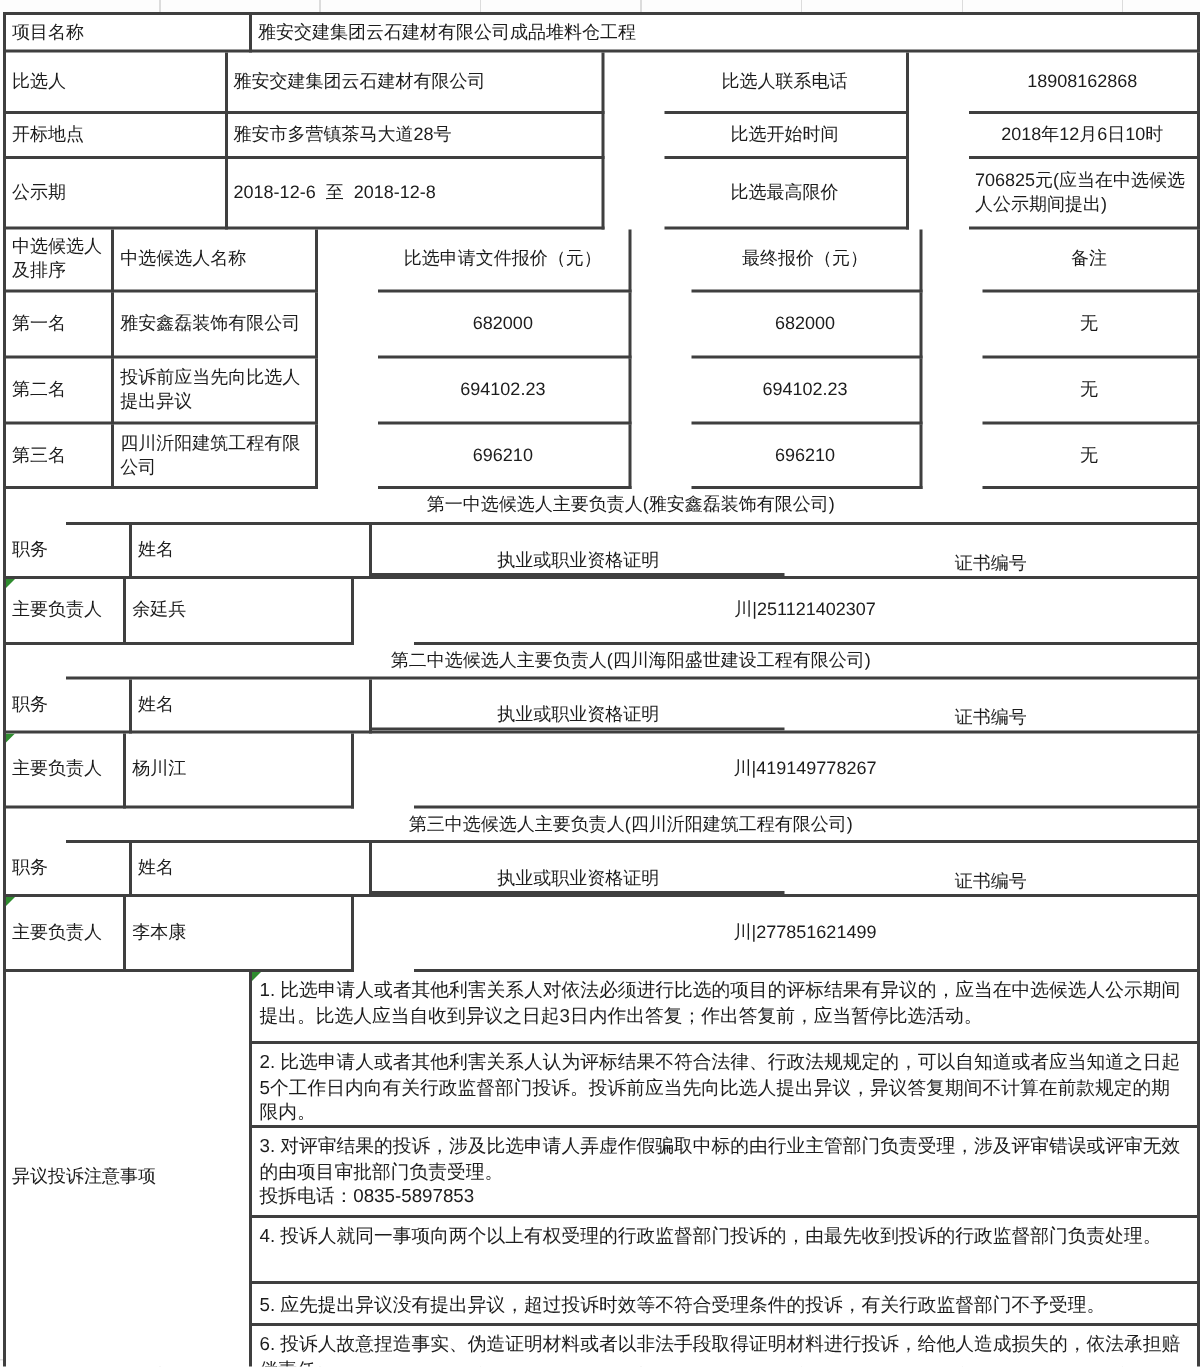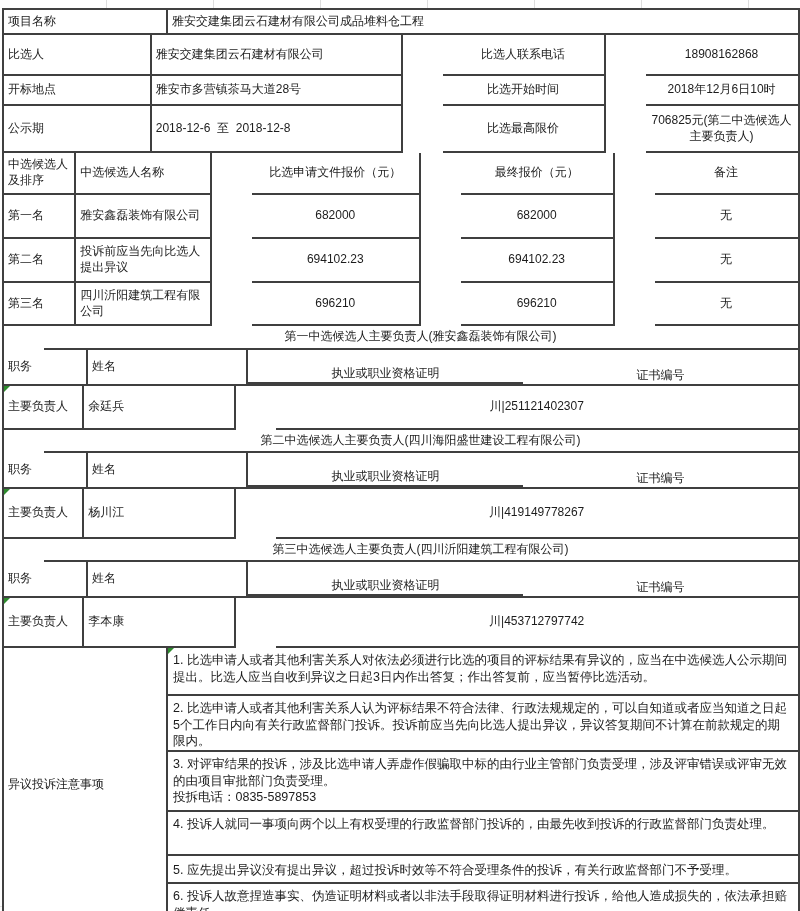--- a/index.html
+++ b/index.html
@@ -11,21 +11,21 @@
   .deco-top{position:absolute;top:0;left:0;width:800px;height:8px;
     background:repeating-linear-gradient(90deg,transparent 0 106px,#dcdcdc 106px 107px);}
   .deco-bottom{position:absolute;top:906px;left:0;width:800px;height:5px;border-top:1px solid #e2e2e2;
     background:repeating-linear-gradient(90deg,transparent 0 106px,#e0e0e0 106px 107px);}
   .tbl{position:absolute;left:2px;top:8px;width:796px;
     border-top:2px solid #3f3f3f;border-left:2px solid #3f3f3f;background:#fff;}
   .row{display:flex;}
   .cell{box-sizing:border-box;border-right:2px solid #3f3f3f;border-bottom:2px solid #3f3f3f;
     display:flex;align-items:center;padding:1px 5px 1px 4px;font-size:12px;line-height:1.3;
     position:relative;overflow:hidden;}
-  .center{justify-content:center;text-align:center;margin-left:40px;}
+  .center{justify-content:center;margin-left:40px;}
   .prewrap{white-space:pre-wrap;}
   .preline{white-space:pre-line;}
   
   .wa{width:84px;} .wab{width:164px;} .wbc{width:160px;} .wcd{width:280px;}
   .we{width:181px;} .wf{width:171px;} .wdef{width:552px;} .wcdef{width:632px;} .wd{width:200px;}
   
   .h1{height:25px;} .h2{height:41px;} .h3{height:30px;} .h4{height:47px;}
   .h5{height:42px;} .h6{height:44px;} .h7{height:44px;} .h8{height:43px;}
   .ht{height:24px;} .hh{height:36px;} .hp1{height:44px;} .hp2{height:50px;}
   .ht2{height:23px;}
@@ -67,21 +67,21 @@
     <div class="cell wab h3">开标地点</div>
     <div class="cell wcd h3">雅安市多营镇茶马大道28号</div>
     <div class="cell we h3 center">比选开始时间</div>
     <div class="cell wf h3 center">2018年12月6日10时</div>
   </div>
 
   <div class="row">
     <div class="cell wab h4">公示期</div>
     <div class="cell wcd h4 prewrap">2018-12-6  至  2018-12-8</div>
     <div class="cell we h4 center">比选最高限价</div>
-    <div class="cell wf h4 center">706825元(第二中选候选人主要负责人)</div>
+    <div class="cell wf h4 center">706825元(应当在中选候选人公示期间提出)</div>
   </div>
 
   <div class="row">
     <div class="cell wa h5 preline">中选候选人
 及排序</div>
     <div class="cell wbc h5">中选候选人名称</div>
     <div class="cell wd h5 center">比选申请文件报价（元）</div>
     <div class="cell we h5 center">最终报价（元）</div>
     <div class="cell wf h5 center">备注</div>
   </div>
@@ -149,21 +149,21 @@
     <div class="cell wa hh">职务</div>
     <div class="cell wbc hh">姓名</div>
     <div class="cell wdef hh stack">
       <div class="half">执业或职业资格证明</div>
       <div class="half">证书编号</div>
     </div>
   </div>
   <div class="row">
     <div class="cell wa hp2 gt">主要负责人</div>
     <div class="cell wbc hp2">李本康</div>
-    <div class="cell wdef hp2 center">川|453712797742</div>
+    <div class="cell wdef hp2 center">川|277851621499</div>
   </div>
 
   <div class="notice">
     <div class="cell wab" style="height:276px">异议投诉注意事项</div>
     <div class="notice-items">
       <div class="nitem ni1 gt">1. 比选申请人或者其他利害关系人对依法必须进行比选的项目的评标结果有异议的，应当在中选候选人公示期间提出。比选人应当自收到异议之日起3日内作出答复；作出答复前，应当暂停比选活动。</div>
       <div class="nitem ni2">2. 比选申请人或者其他利害关系人认为评标结果不符合法律、行政法规规定的，可以自知道或者应当知道之日起5个工作日内向有关行政监督部门投诉。投诉前应当先向比选人提出异议，异议答复期间不计算在前款规定的期限内。</div>
       <div class="nitem ni3 preline">3. 对评审结果的投诉，涉及比选申请人弄虚作假骗取中标的由行业主管部门负责受理，涉及评审错误或评审无效的由项目审批部门负责受理。
 投拆电话：0835-5897853</div>
       <div class="nitem ni4">4. 投诉人就同一事项向两个以上有权受理的行政监督部门投诉的，由最先收到投诉的行政监督部门负责处理。</div>

